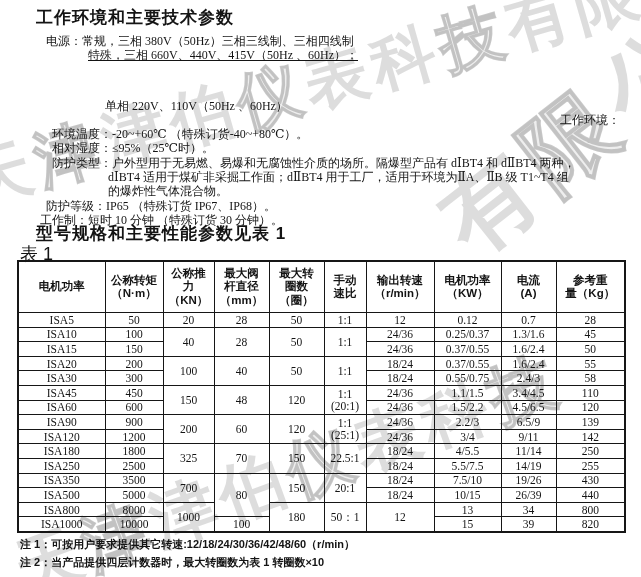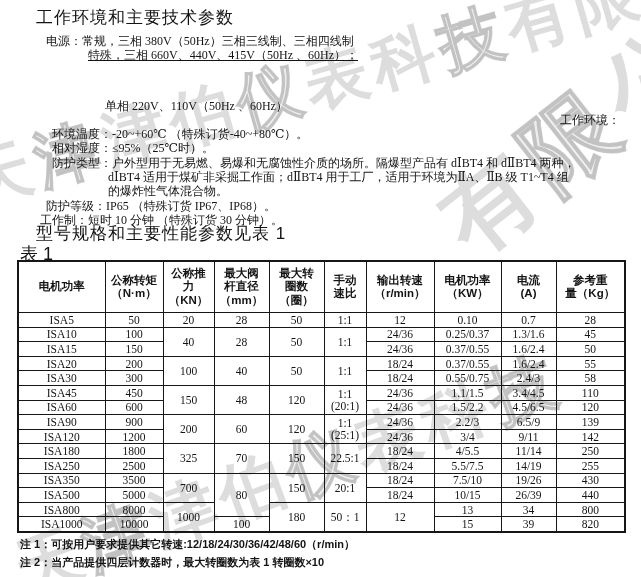--- a/index.html
+++ b/index.html
@@ -30,21 +30,21 @@
     -webkit-text-stroke:1.3px rgba(140,140,140,0.45);
   }
   #wm-1{left:-40px;top:152px;font-size:64px;transform:rotate(-16deg);}
   #wm-2{left:6px;top:542px;font-size:66px;transform:rotate(-20deg);}
   #wm-3{left:424px;top:196px;font-size:92px;transform:rotate(-38deg);letter-spacing:10px;}
 
   
   .h-title{
     position:absolute;left:36px;
     font-family:"Liberation Sans","DejaVu Sans",sans-serif;
-    font-weight:normal;font-size:17px;letter-spacing:1px;
+    font-weight:bold;font-size:17px;letter-spacing:1px;
   }
   #sec1-title{top:6px;}
   #sec2-title{top:222px;}
   #spec-lines{position:absolute;left:40px;top:34px;width:580px;}
   .spec-line{
     font-size:12px;line-height:14.3px;
     white-space:nowrap;
   }
   #table-caption{
     position:absolute;left:20px;top:242px;
@@ -158,21 +158,21 @@
     </thead>
     <tbody id="table-body">
         <tr>
           <td>ISA5</td>
           <td>50</td>
           <td>20</td>
           <td>28</td>
           <td>50</td>
           <td>1:1</td>
           <td>12</td>
-          <td>0.10</td>
+          <td>0.12</td>
           <td>0.7</td>
           <td>28</td>
         </tr>
         <tr>
           <td>ISA10</td>
           <td>100</td>
           <td rowspan="2">40</td>
           <td rowspan="2">28</td>
           <td rowspan="2">50</td>
           <td rowspan="2">1:1</td>

